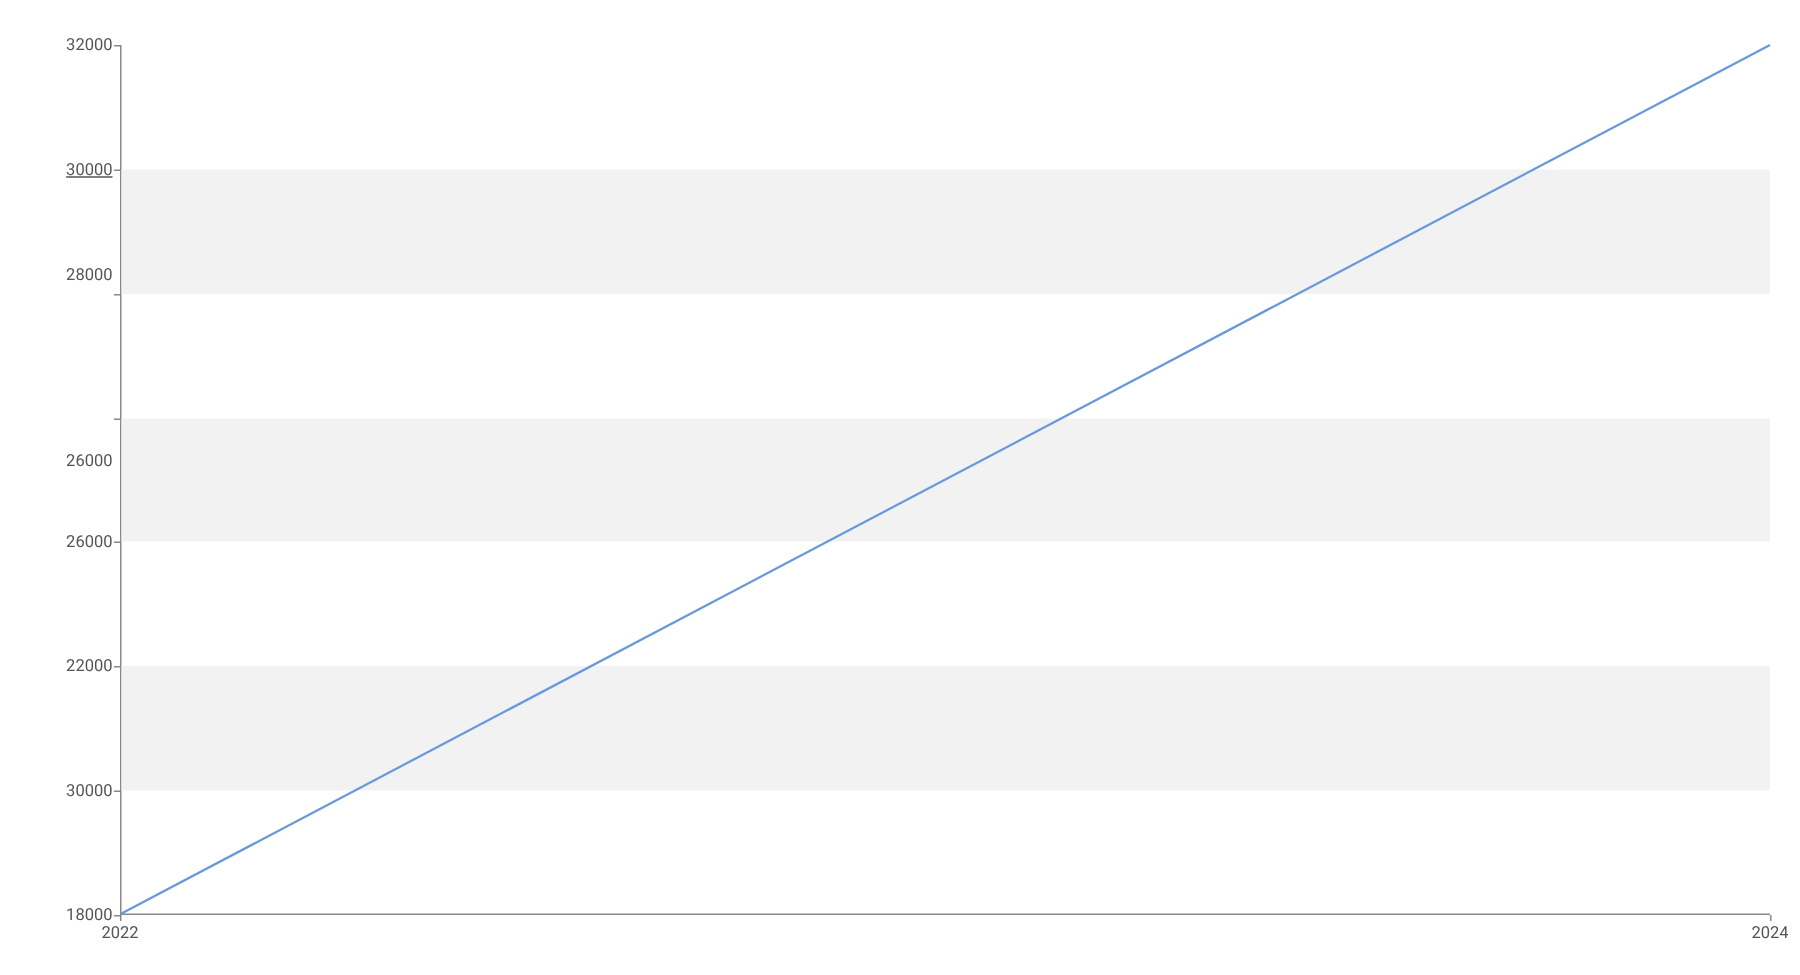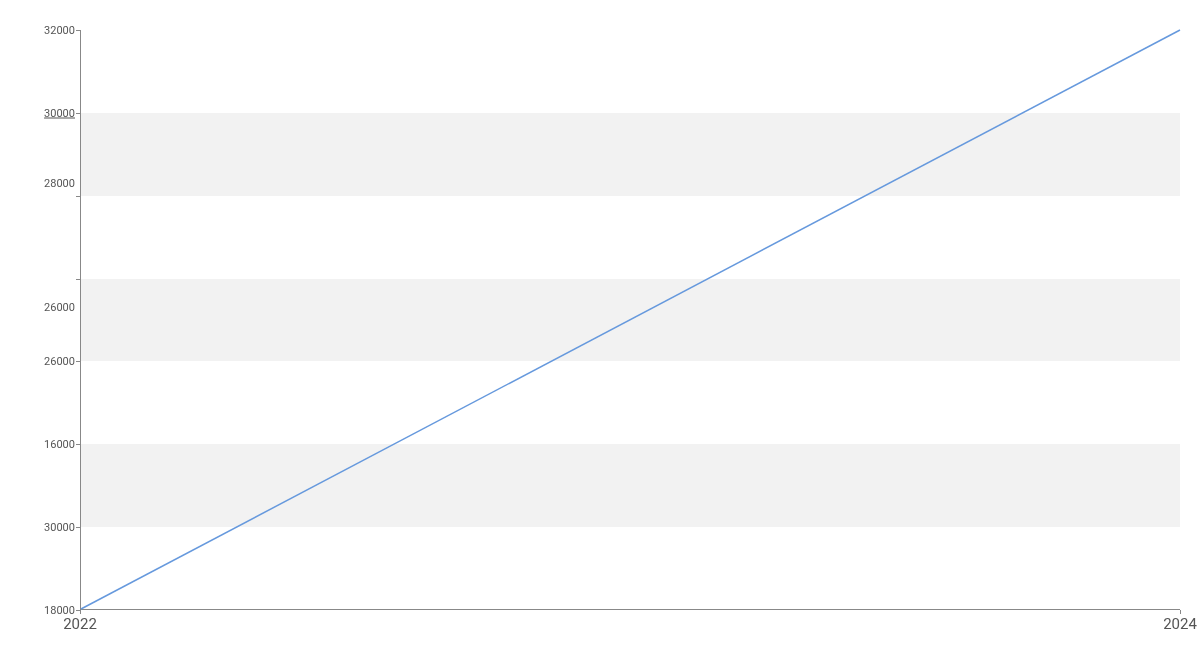--- a/index.html
+++ b/index.html
@@ -53,21 +53,21 @@
   .y-tick-mark {
     position: absolute;
     left: 76px;
     width: 4px;
     height: 1px;
     background: #888;
   }
   .x-tick-label {
     position: absolute;
     top: 615px;
-    font-size: 15px;
+    font-size: 11px;
     color: #555;
     transform: translateX(-50%);
   }
   .x-tick-mark {
     position: absolute;
     top: 610px;
     width: 1px;
     height: 4px;
     background: #888;
   }
@@ -95,21 +95,21 @@
       <div class="band" style="top: 248.571px; height: 82.8571px;"></div>
       <div class="band" style="top: 414.286px; height: 82.8571px;"></div>
     <svg class="line-svg" viewBox="0 0 1100 580" preserveAspectRatio="none">
       <path class="data-line" d="M0 580 L1100 0 " id="data-path"></path>
     </svg>
   </div>
 <div class="y-tick-label" style="top: 610px; margin-left: 32px;">18000</div>
     <div class="y-tick-mark" style="top: 610px;"></div>
     <div class="y-tick-label" style="top: 527.143px;">30000</div>
     <div class="y-tick-mark" style="top: 527.143px;"></div>
-    <div class="y-tick-label" style="top: 444.286px;">16000</div>
+    <div class="y-tick-label" style="top: 444.286px;">22000</div>
     <div class="y-tick-mark" style="top: 444.286px;"></div>
     <div class="y-tick-label" style="top: 361.429px;">26000</div>
     <div class="y-tick-mark" style="top: 361.429px;"></div>
     <div class="y-tick-label" style="top: 278.571px; margin-top: 28px;">26000</div>
     <div class="y-tick-mark" style="top: 278.571px;"></div>
     <div class="y-tick-label" style="top: 183px;">28000</div>
     <div class="y-tick-mark" style="top: 195.714px;"></div>
     <div class="y-tick-label" style="top: 112.857px; text-decoration: underline;">30000</div>
     <div class="y-tick-mark" style="top: 112.857px;"></div>
     <div class="y-tick-label" style="top: 30px;">32000</div>

